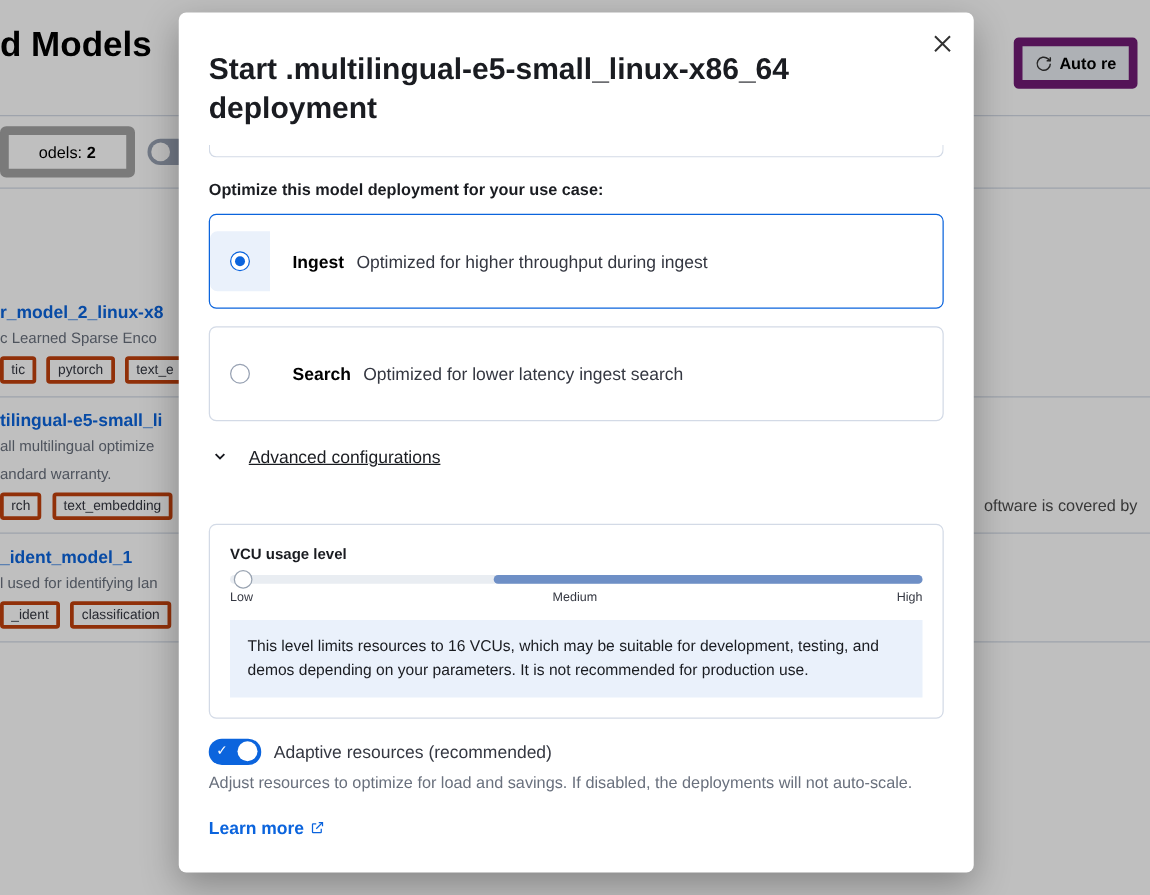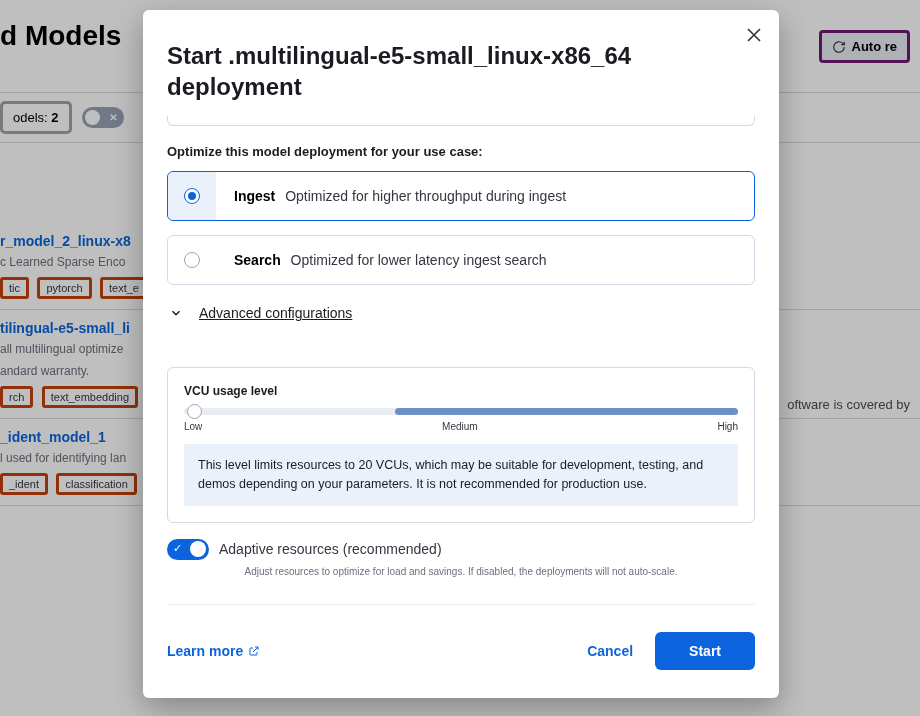--- a/index.html
+++ b/index.html
@@ -29,41 +29,41 @@
       font-size: 28px;
       font-weight: 700;
       padding-left: 0;
       margin-bottom: 40px;
     }
     .bg-btn-autoreload {
       position: absolute;
       top: 30px;
       right: 10px;
       background: #e9edf2;
-      border: 3px solid #701a75;
+      border: 7px solid #701a75;
       border-radius: 4px;
       padding: 6px 10px;
       font-size: 13px;
       font-weight: 600;
       display: inline-flex;
       align-items: center;
       gap: 6px;
     }
     .bg-filter-row {
       display: flex;
       align-items: center;
       gap: 10px;
       padding: 8px 0;
       border-top: 1px solid #d3dae6;
       border-bottom: 1px solid #d3dae6;
     }
     .bg-filter-box {
-      border: 3px solid #a3a3a3;
+      border: 7px solid #a3a3a3;
       border-radius: 5px;
-      padding: 6px 10px;
+      padding: 6px 24px;
       font-size: 13px;
     }
     .bg-toggle-off {
       width: 42px;
       height: 21px;
       border-radius: 11px;
       background: #98a2b3;
       position: relative;
       display: inline-flex;
       align-items: center;
@@ -166,21 +166,21 @@
     }
     .section-label {
       font-size: 13px;
       font-weight: 700;
       color: #1a1c21;
       margin-bottom: 12px;
     }
     .radio-card {
       border: 1px solid #d3dae6;
       border-radius: 6px;
-      padding: 16px 16px;
+      padding: 29px 16px;
       display: flex;
       align-items: center;
       gap: 18px;
       margin-bottom: 14px;
       cursor: pointer;
     }
     .radio-card.selected {
       border-color: #0b64dd;
     }
     .radio-gutter {
@@ -322,24 +322,23 @@
       left: 6px;
       top: 3.5px;
       color: #fff;
       font-size: 11px;
     }
     .switch-label {
       font-size: 14px;
       color: #343741;
     }
     .switch-desc {
-      font-size: 10px;
+      font-size: 13px;
       color: #69707d;
       margin-bottom: 27px;
-      text-align: center;
     }
     .modal-divider {
       border: none;
       border-top: 1px solid #e9edf2;
       margin: 20px 0 18px;
     }
     .modal-footer {
       display: flex;
       justify-content: space-between;
       align-items: center;
@@ -468,21 +467,21 @@
       <div class="adv-label">VCU usage level</div>
       <div class="slider">
         <div class="slider-fill"></div>
         <div class="slider-thumb"></div>
       </div>
       <div class="slider-ticks">
         <span>Low</span>
         <span>Medium</span>
         <span>High</span>
       </div>
-      <div class="adv-note">This level limits resources to 20 VCUs, which may be suitable for development, testing, and demos depending on your parameters. It is not recommended for production use.</div>
+      <div class="adv-note">This level limits resources to 16 VCUs, which may be suitable for development, testing, and demos depending on your parameters. It is not recommended for production use.</div>
     </div>
 
     <div class="switch-row">
       <div class="switch">
         <span class="switch-check">✓</span>
       </div>
       <span class="switch-label">Adaptive resources (recommended)</span>
     </div>
     <div class="switch-desc">Adjust resources to optimize for load and savings. If disabled, the deployments will not auto-scale.</div>
 
@@ -490,18 +489,14 @@
   </div>
   <div class="modal-footer">
     <a class="learn-more" href="#">
       <span>Learn more</span>
       <svg width="12" height="12" viewBox="0 0 24 24" fill="none" stroke="#0b64dd" stroke-width="2">
           <path d="M14 4h6v6"></path>
           <path d="M20 4 L10 14"></path>
           <path d="M18 14v5a1 1 0 0 1-1 1H5a1 1 0 0 1-1-1V7a1 1 0 0 1 1-1h5"></path>
         </svg>
     </a>
-    <div class="footer-actions">
-      <div class="btn-cancel">Cancel</div>
-      <button class="btn-primary">Start</button>
-    </div>
   </div>
 </div>
 
 </body></html>

